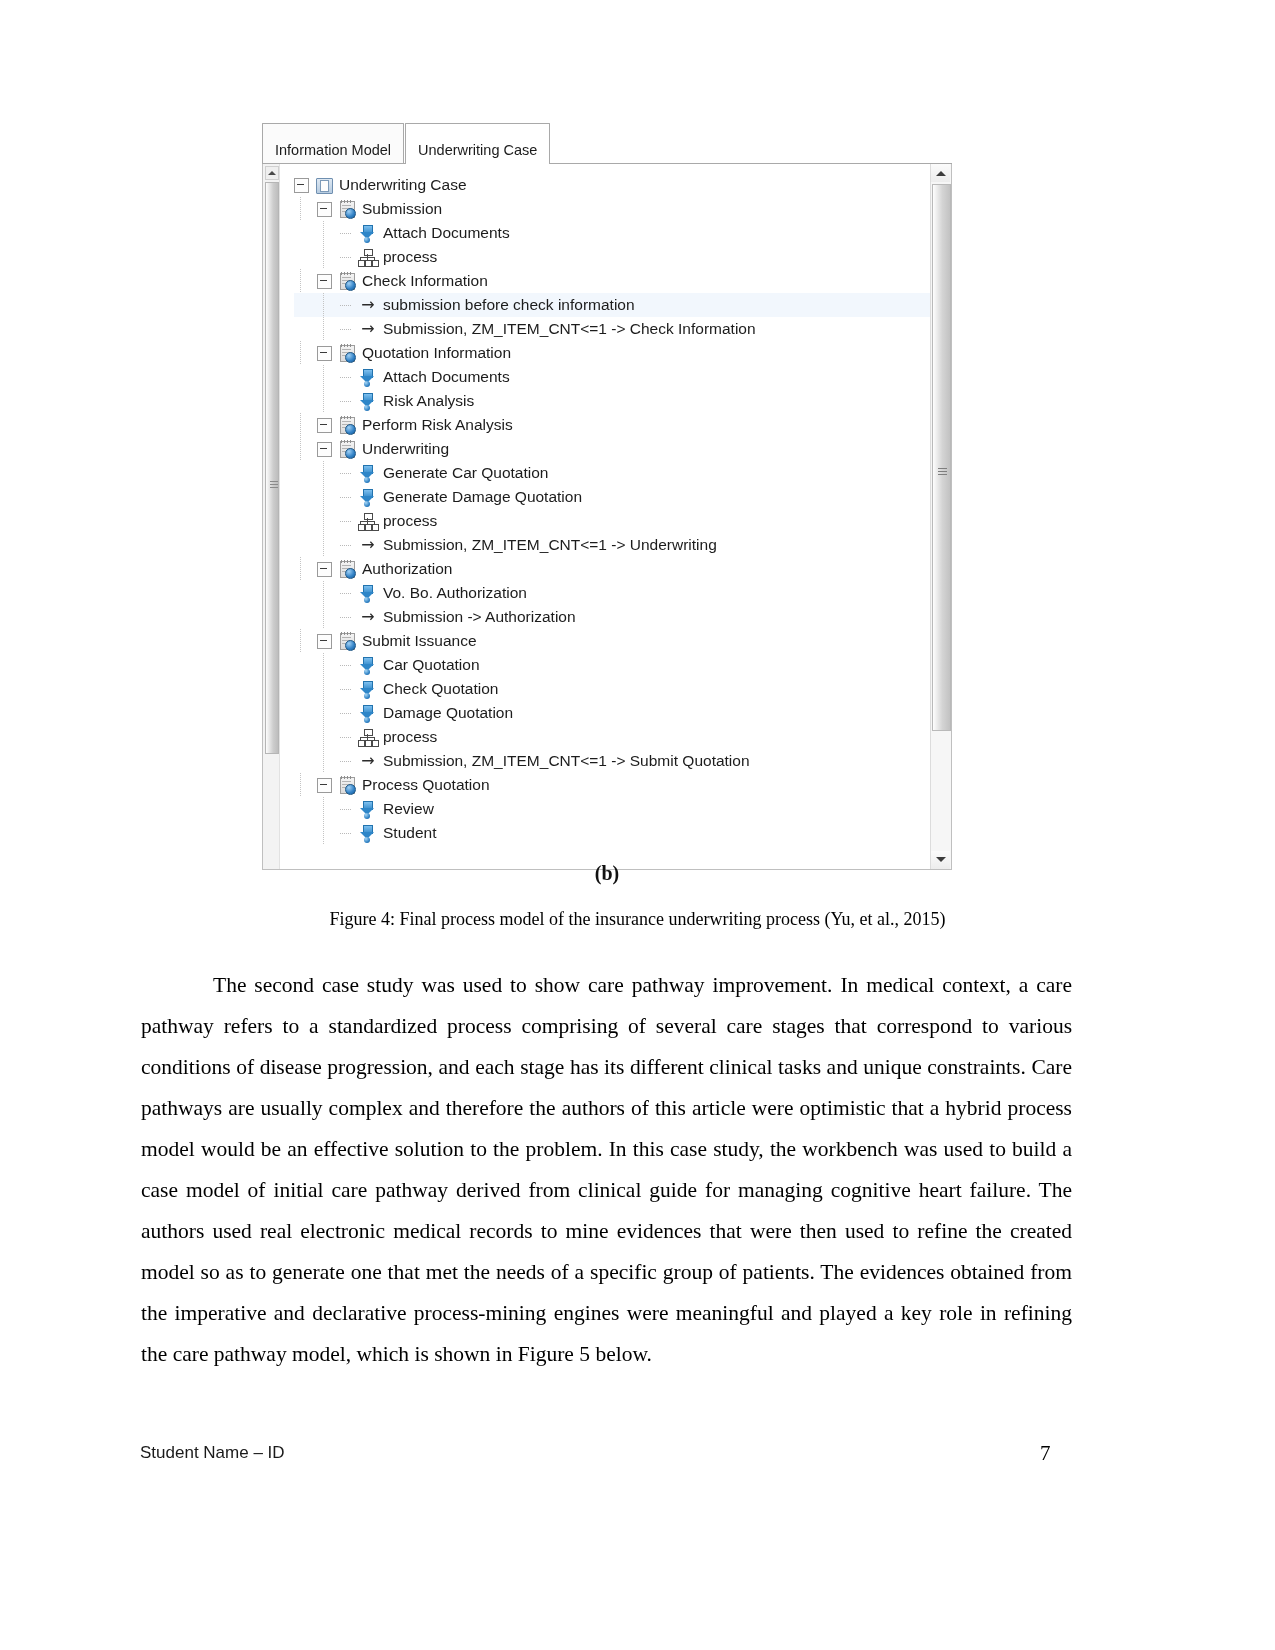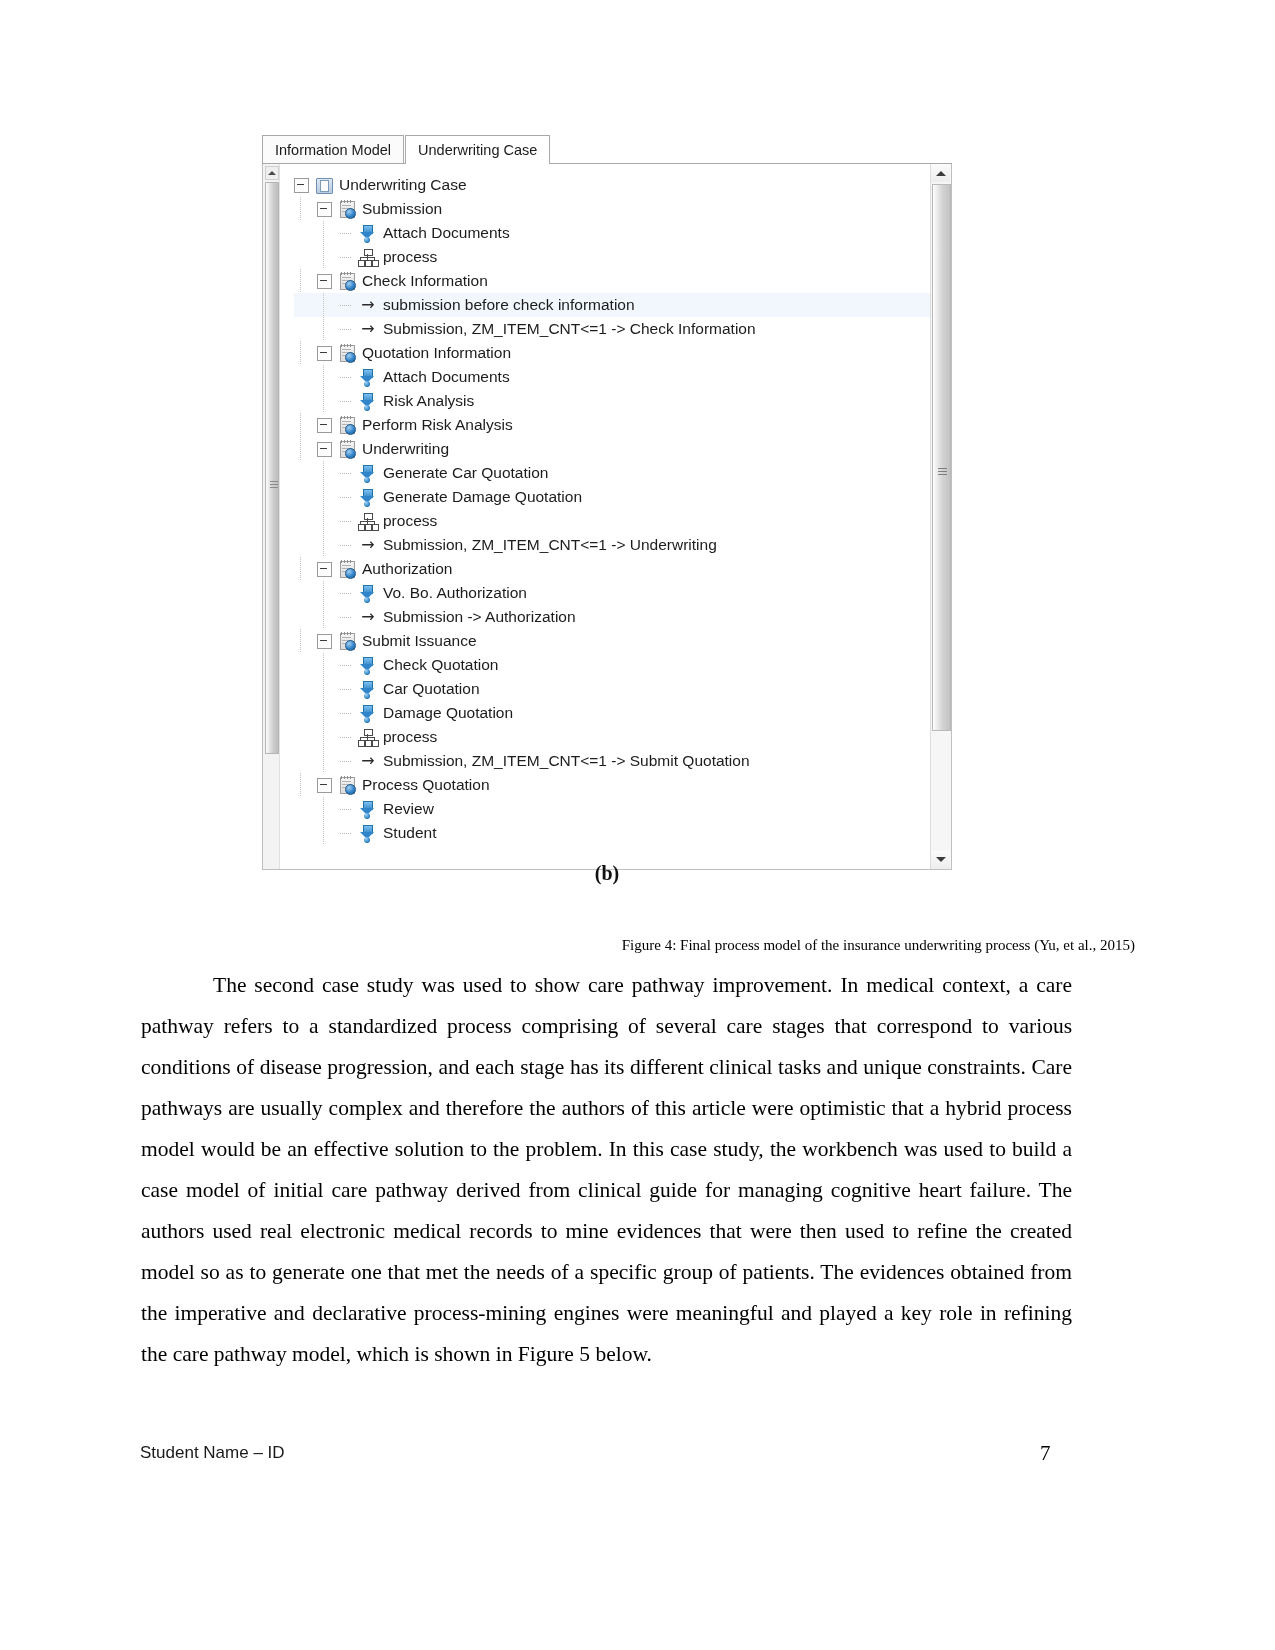--- a/index.html
+++ b/index.html
@@ -19,21 +19,21 @@
   }
   .tabbar{
     position:relative; height:27px;
     display:flex; align-items:flex-end;
     border-bottom:1px solid #a9a9a9;
     background:#ffffff;
   }
   .tab{
     font-family:"Liberation Sans", sans-serif;
     font-size:14.5px; color:#1b1b1b;
-    padding:6px 12px 4px 12px;
+    padding:18px 12px 4px 12px;
     border:1px solid #a9a9a9;
     border-bottom:none;
     background:#fbfbfb;
     margin-right:1px;
     line-height:17px;
     position:relative;
     border-radius:1px 1px 0 0;
   }
   .tab.active{
     background:#ffffff;
@@ -221,22 +221,22 @@
   .rr-grip i{ display:block; height:1px; background:#7e7e7e; margin-bottom:2px; }
 
   .subcap{
     position:absolute; left:262px; top:862px; width:690px;
     text-align:center;
     font-family:"Liberation Serif", serif;
     font-weight:bold; font-size:20px; color:#111;
   }
 
   .figcap{
-    position:absolute; left:140px; top:930px; width:995px;
-    text-align:right; font-size:15px; line-height:30px; color:#000;
+    position:absolute; left:140px; top:904px; width:995px;
+    text-align:center; font-size:18px; line-height:30px; color:#000;
   }
 
   .para{
     position:absolute; left:141px; top:965px; width:931px;
     font-size:21.5px; line-height:41px; text-align:justify;
     text-indent:72px; color:#000;font-family:Liberation Serif, serif;
   }
 
   .footer-left{
     position:absolute; left:140px; top:1443px;
@@ -502,32 +502,32 @@
           </div>
           <div class="row">
             <span class="indent" style="width: 46px;"></span>
             <span class="vline" style="left: 29px;"></span>
             <span class="dots"></span>
             <span class="ic ic-task">
               <span class="arr"></span>
               <span class="tip"></span>
               <span class="dot"></span>
             </span>
+            <span>Car Quotation</span>
+          </div>
+          <div class="row">
+            <span class="indent" style="width: 46px;"></span>
+            <span class="vline" style="left: 29px;"></span>
+            <span class="dots"></span>
+            <span class="ic ic-task">
+              <span class="arr"></span>
+              <span class="tip"></span>
+              <span class="dot"></span>
+            </span>
             <span>Check Quotation</span>
-          </div>
-          <div class="row">
-            <span class="indent" style="width: 46px;"></span>
-            <span class="vline" style="left: 29px;"></span>
-            <span class="dots"></span>
-            <span class="ic ic-task">
-              <span class="arr"></span>
-              <span class="tip"></span>
-              <span class="dot"></span>
-            </span>
-            <span>Car Quotation</span>
           </div>
           <div class="row">
             <span class="indent" style="width: 46px;"></span>
             <span class="vline" style="left: 29px;"></span>
             <span class="dots"></span>
             <span class="ic ic-task">
               <span class="arr"></span>
               <span class="tip"></span>
               <span class="dot"></span>
             </span>

